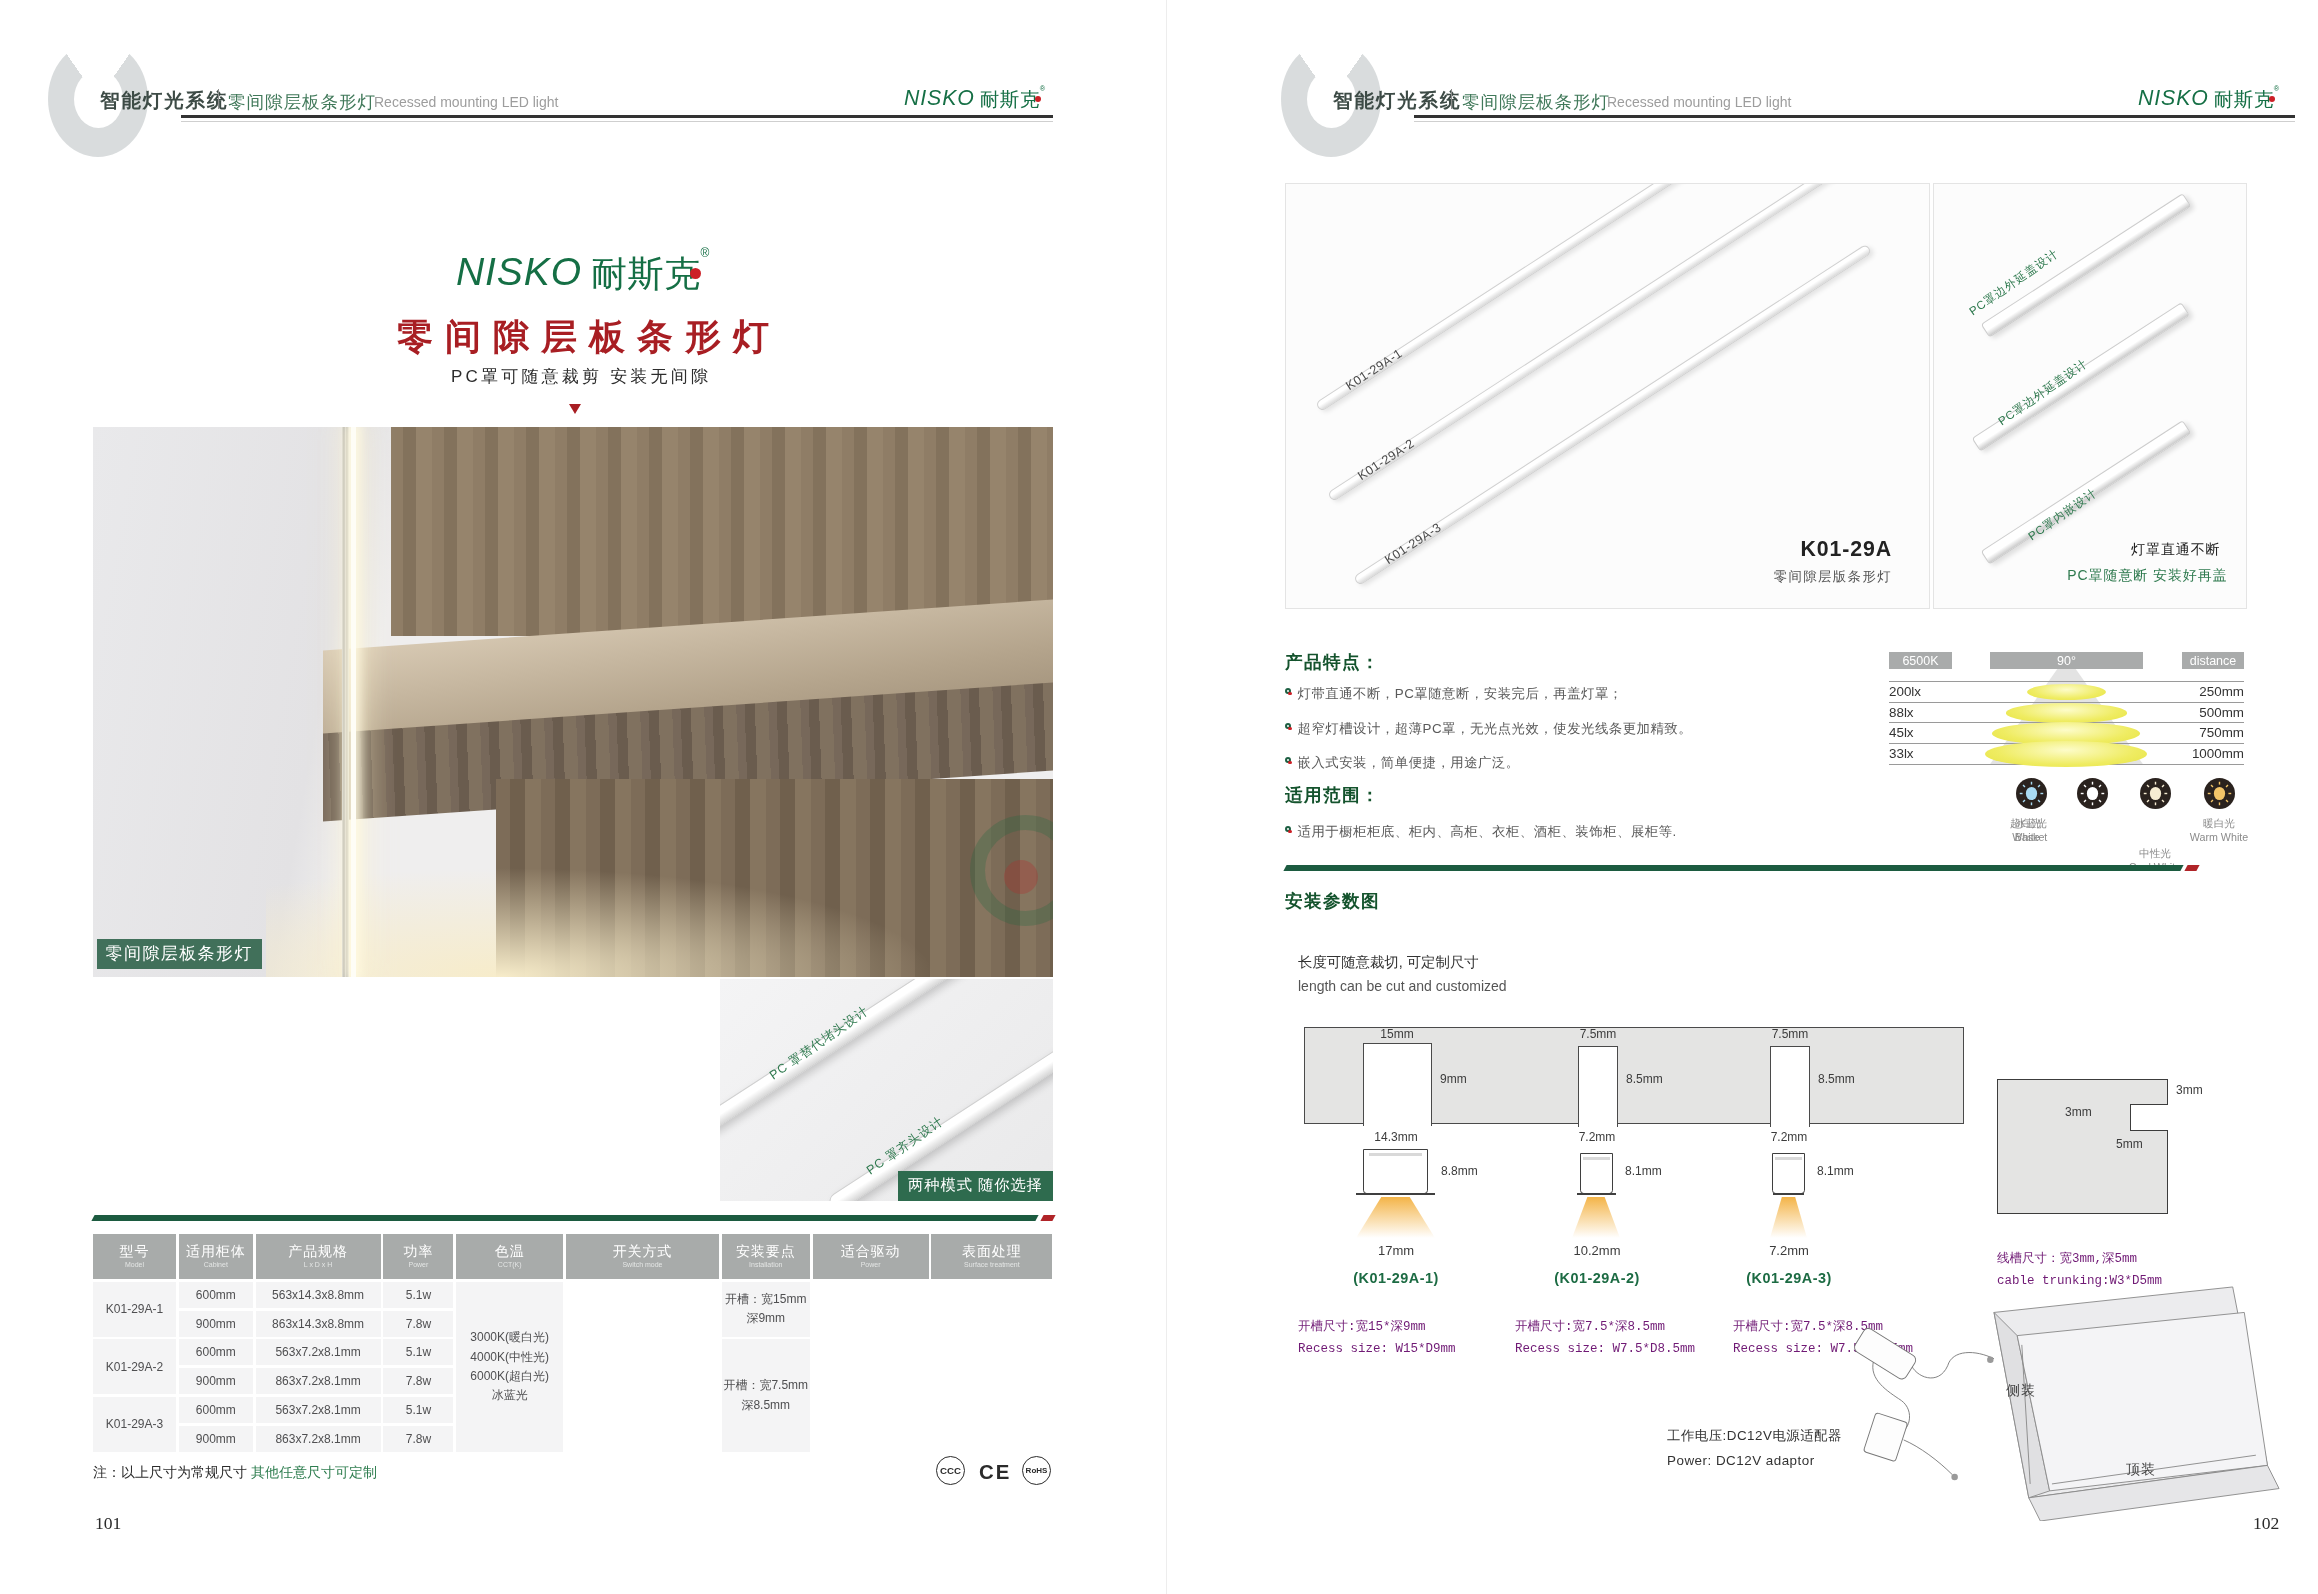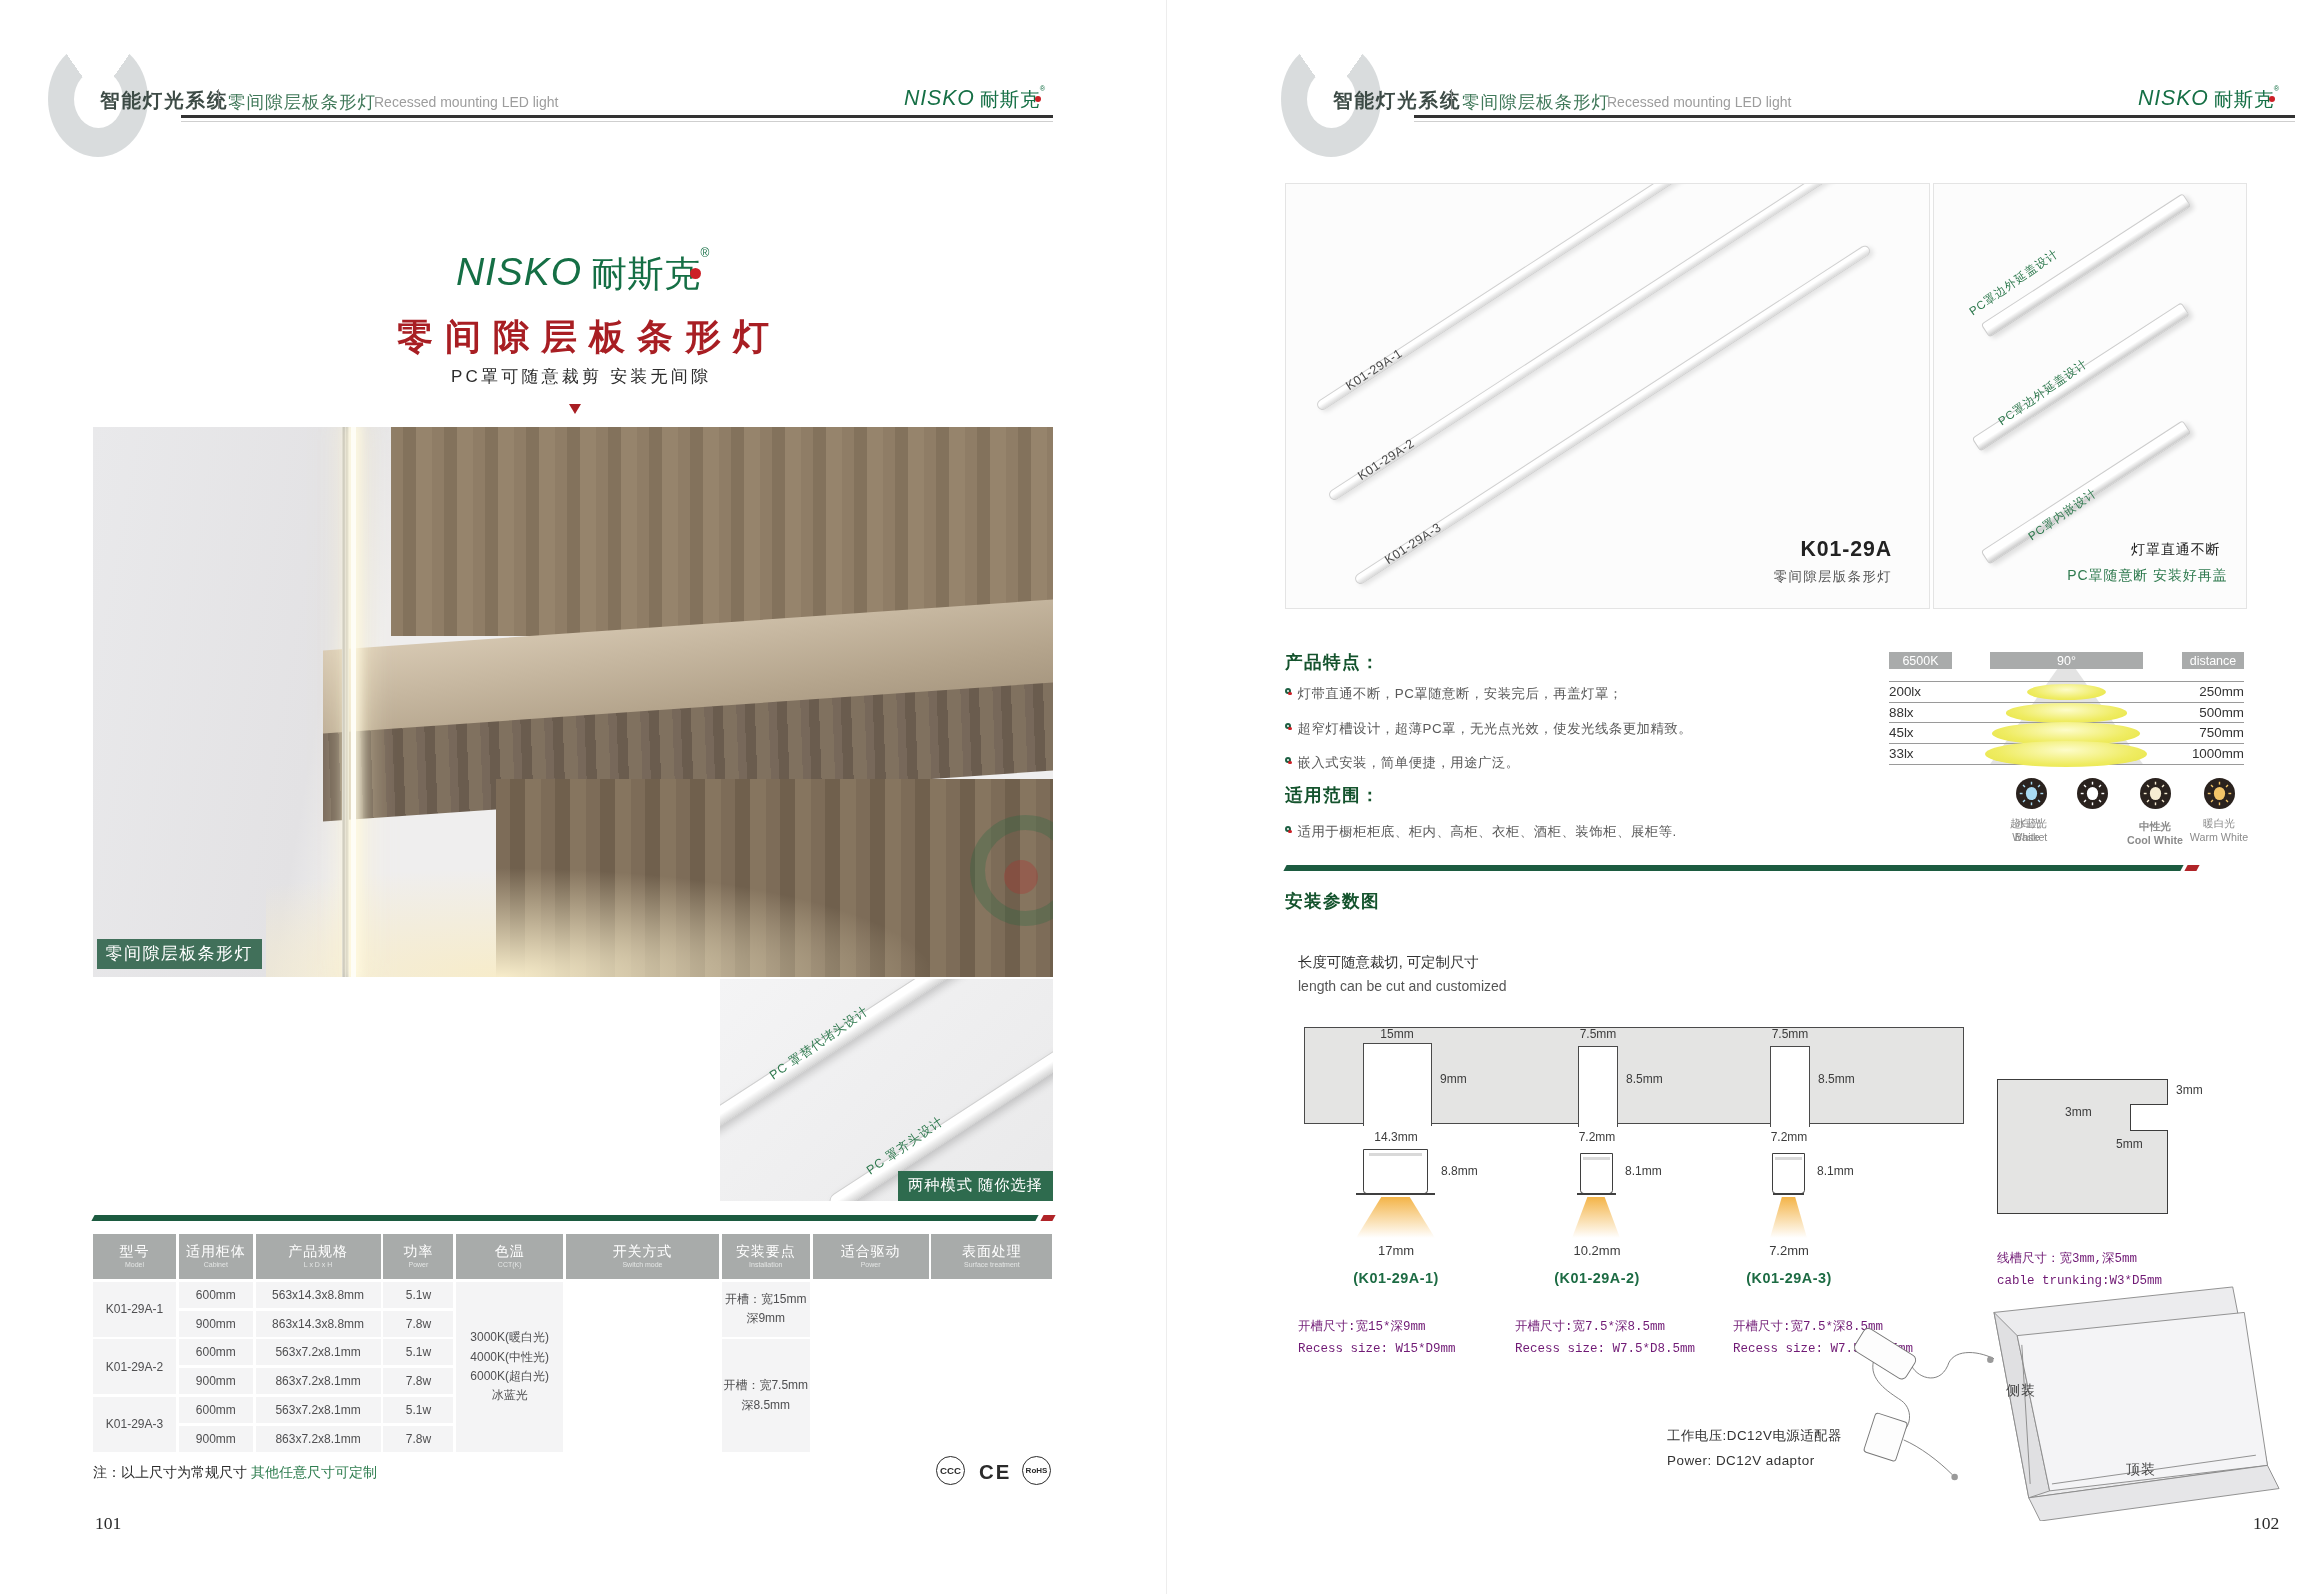--- a/index.html
+++ b/index.html
@@ -451,21 +451,21 @@
       </svg>
   </div>
   <div class="licon-lbl" style="left:1994px; top:816px;">
     <div>冰蓝光</div>
       <div>Basket</div>
   </div>
   <div class="licon-lbl" style="left:1989px; top:816px;">
     <div>超白光</div>
       <div>White</div>
   </div>
-  <div class="licon-lbl" style="left:2118px; top:819px;font-weight:bold;">
+  <div class="licon-lbl" style="left:2118px; top:846px;">
     <div>中性光</div>
       <div>Cool White</div>
   </div>
   <div class="licon-lbl" style="left:2182px; top:816px;">
     <div>暖白光</div>
       <div>Warm White</div>
   </div>
 
   <div class="abs stripe-g" style="left:1285px; top:865px; width:897px;"></div>
   <div class="abs stripe-r" style="left:2186px; top:865px; width:12px;"></div>

